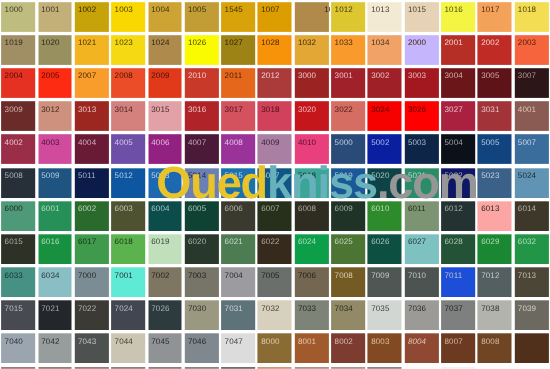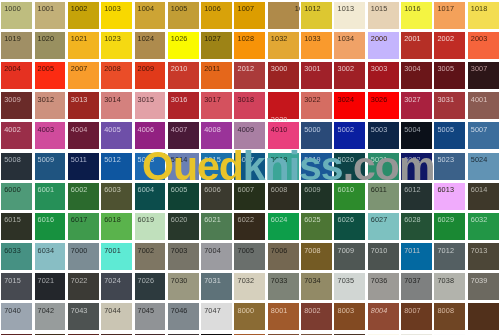--- a/index.html
+++ b/index.html
@@ -108,21 +108,21 @@
           <span class="swatch-code" style="color: rgb(57, 48, 15);">1004</span>
         </div>
       </div>
       <div class="swatch">
         <div class="swatch-chip" style="background: rgb(194, 157, 53);">
           <span class="swatch-code" style="color: rgb(57, 48, 15);">1005</span>
         </div>
       </div>
       <div class="swatch">
         <div class="swatch-chip" style="background: rgb(216, 162, 10);">
-          <span class="swatch-code" style="color: rgb(58, 45, 5);">1006</span>
+          <span class="swatch-code" style="color: rgb(58, 45, 5);">1545</span>
         </div>
       </div>
       <div class="swatch">
         <div class="swatch-chip" style="background: rgb(220, 157, 0);">
           <span class="swatch-code" style="color: rgb(61, 44, 0);">1007</span>
         </div>
       </div>
       <div class="swatch">
         <div class="swatch-chip" style="background: rgb(175, 138, 74);">
           <span class="swatch-code" style="color: rgb(47, 37, 19); margin-left: 24px;">1011</span>
@@ -343,21 +343,21 @@
           <span class="swatch-code" style="color: rgb(71, 18, 25);">3017</span>
         </div>
       </div>
       <div class="swatch">
         <div class="swatch-chip" style="background: rgb(209, 65, 91);">
           <span class="swatch-code" style="color: rgb(71, 18, 28);">3018</span>
         </div>
       </div>
       <div class="swatch">
         <div class="swatch-chip" style="background: rgb(197, 22, 28);">
-          <span class="swatch-code" style="color: rgb(238, 189, 191); margin-top: 20px;">3020</span>
+          <span class="swatch-code" style="color: rgb(238, 189, 191);">3020</span>
         </div>
       </div>
       <div class="swatch">
         <div class="swatch-chip" style="background: rgb(213, 109, 98);">
           <span class="swatch-code" style="color: rgb(70, 29, 23);">3022</span>
         </div>
       </div>
       <div class="swatch">
         <div class="swatch-chip" style="background: rgb(247, 0, 0);">
           <span class="swatch-code" style="color: rgb(80, 0, 0);">3024</span>
@@ -592,21 +592,21 @@
         <div class="swatch-chip" style="background: rgb(125, 148, 115);">
           <span class="swatch-code" style="color: rgb(35, 42, 31);">6011</span>
         </div>
       </div>
       <div class="swatch">
         <div class="swatch-chip" style="background: rgb(36, 50, 49);">
           <span class="swatch-code" style="color: rgb(165, 173, 172);">6012</span>
         </div>
       </div>
       <div class="swatch">
-        <div class="swatch-chip" style="background: #f0abfc;">
+        <div class="swatch-chip" style="background: #fca5a5;">
           <span class="swatch-code" style="color: rgb(43, 40, 26);">6013</span>
         </div>
       </div>
       <div class="swatch">
         <div class="swatch-chip" style="background: rgb(62, 56, 42);">
           <span class="swatch-code" style="color: rgb(179, 176, 166);">6014</span>
         </div>
       </div>
       <div class="swatch">
         <div class="swatch-chip" style="background: rgb(46, 50, 38);">
@@ -737,21 +737,21 @@
         <div class="swatch-chip" style="background: rgb(79, 87, 84);">
           <span class="swatch-code" style="color: rgb(195, 199, 198);">7009</span>
         </div>
       </div>
       <div class="swatch">
         <div class="swatch-chip" style="background: rgb(76, 83, 80);">
           <span class="swatch-code" style="color: rgb(193, 197, 195);">7010</span>
         </div>
       </div>
       <div class="swatch">
-        <div class="swatch-chip" style="background: #0369a1;">
+        <div class="swatch-chip" style="background: #1d4ed8;">
           <span class="swatch-code" style="color: rgb(188, 195, 201);">7011</span>
         </div>
       </div>
       <div class="swatch">
         <div class="swatch-chip" style="background: rgb(84, 95, 98);">
           <span class="swatch-code" style="color: rgb(196, 201, 202);">7012</span>
         </div>
       </div>
       <div class="swatch">
         <div class="swatch-chip" style="background: rgb(76, 70, 55);">

